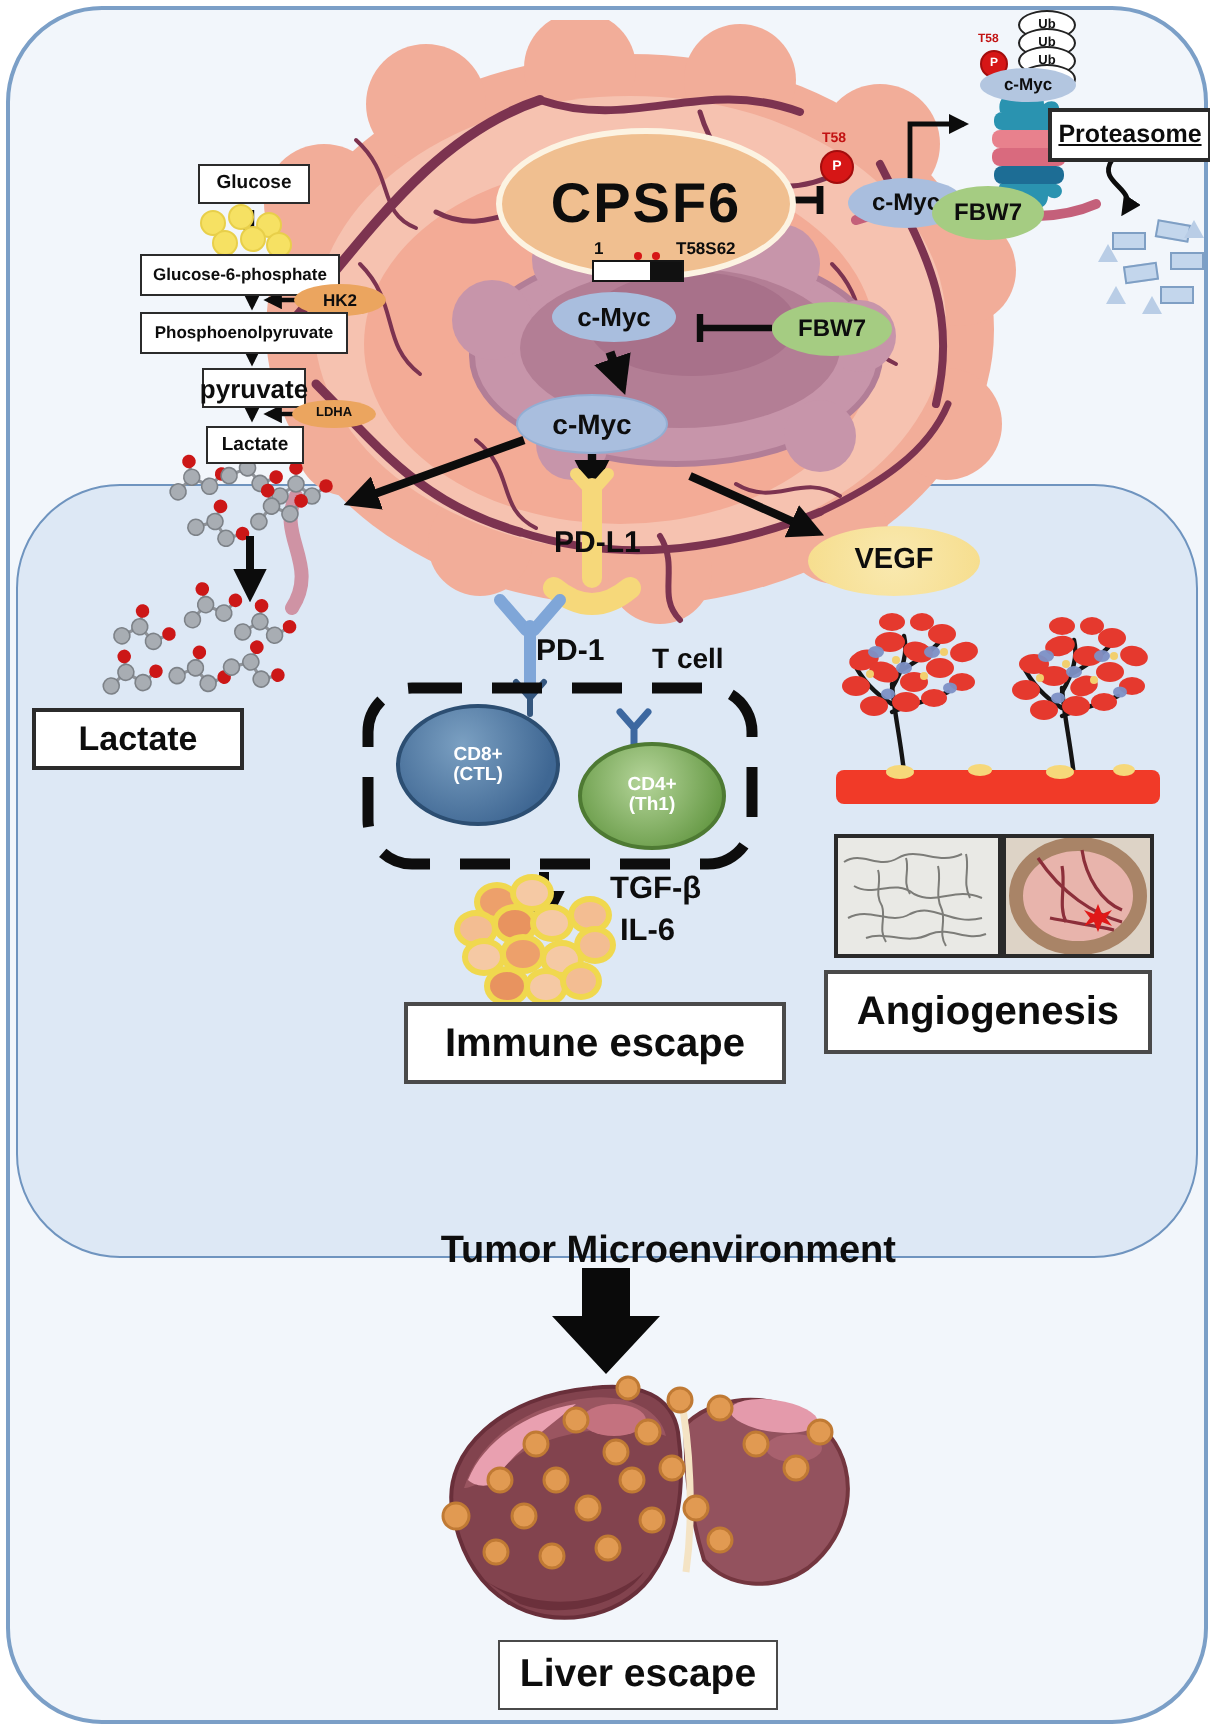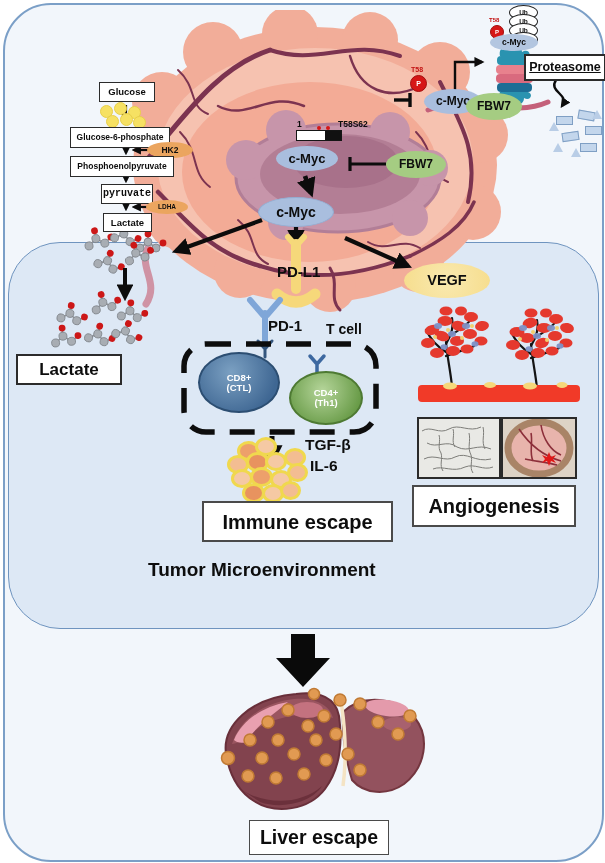--- a/index.html
+++ b/index.html
@@ -297,30 +297,33 @@
 
   <div class="box" style="left:70px;top:127px;width:98px;height:19px;font-size:8.5px;">
     <span>Glucose-6-phosphate</span>
     </div>
   <div class="ell" style="left:147px;top:142px;width:46px;height:16px;background:#eba55f;font-size:8.5px;">
     <span>HK2</span>
     </div>
   <div class="box" style="left:70px;top:156px;width:102px;height:19px;font-size:8.5px;">
     <span>Phosphoenolpyruvate</span>
     </div>
-  <div class="box" style="left:101px;top:184px;width:50px;height:18px;font-size:10px;font-family:Liberation Mono, monospace;">
+  <div class="box" style="left:101px;top:184px;width:50px;height:18px;font-size:13px;">
     <span>pyruvate</span>
     </div>
   <div class="ell" style="left:146px;top:200px;width:42px;height:14px;background:#eba55f;font-size:6.5px;">
     <span>LDHA</span>
     </div>
   <div class="box" style="left:103px;top:213px;width:47px;height:17px;font-size:9.5px;">
     <span>Lactate</span>
     </div>
 
+  <div class="ell" style="left:248px;top:64px;width:144px;height:70px;background:#f0bf90;border:3px solid #fcf3e2;font-size:28px;letter-spacing:1px;">
+    <span>CPSF6</span>
+    </div>
 
   <div class="lbl" style="left:297px;top:120px;font-size:8.5px;">1</div>
   <div class="lbl" style="left:311px;top:120px;font-size:8.5px;margin-left:27px;">T58S62</div>
   <div class="abs" style="left:296px;top:130px;width:44px;height:9px;background:#fff;border:1.5px solid #151515;">
     <div style="position:absolute;right:0;top:0;width:16px;height:100%;background:#111;"></div>
   </div>
   <div class="pdot" style="left:317px;top:126px;width:4px;height:4px;border:none;"></div>
   <div class="pdot" style="left:326px;top:126px;width:4px;height:4px;border:none;"></div>
 
   <div class="ell" style="left:276px;top:146px;width:62px;height:25px;background:#a9bede;font-size:13px;">
@@ -444,19 +447,19 @@
         <path d="M28,14 C30,24 26,34 30,42"></path>
       </g>
       <path d="M44,38 l2,-5 2,5 5,-2 -3,4 3,4 -5,-2 -2,5 -2,-5 -5,2 3,-4 -3,-4 z" fill="#e01818"></path>
     </svg>
   </div>
 
   <div class="box" style="left:412px;top:485px;width:160px;height:38px;font-size:20px;border:2px solid #4a4a4a;">
     <span>Angiogenesis</span>
     </div>
 
-  <div class="lbl" style="left:148px;top:560px;width:300px;text-align:left;font-size:19px;">Tumor Microenvironment</div>
+  <div class="lbl" style="left:148px;top:616px;width:300px;text-align:right;font-size:19px;">Tumor Microenvironment</div>
 
   <div class="box" style="left:249px;top:820px;width:138px;height:33px;font-size:19.5px;border:1.6px solid #4a4a4a;">
     <span>Liver escape</span>
     </div>
 
 </div>
 
 </body></html>

